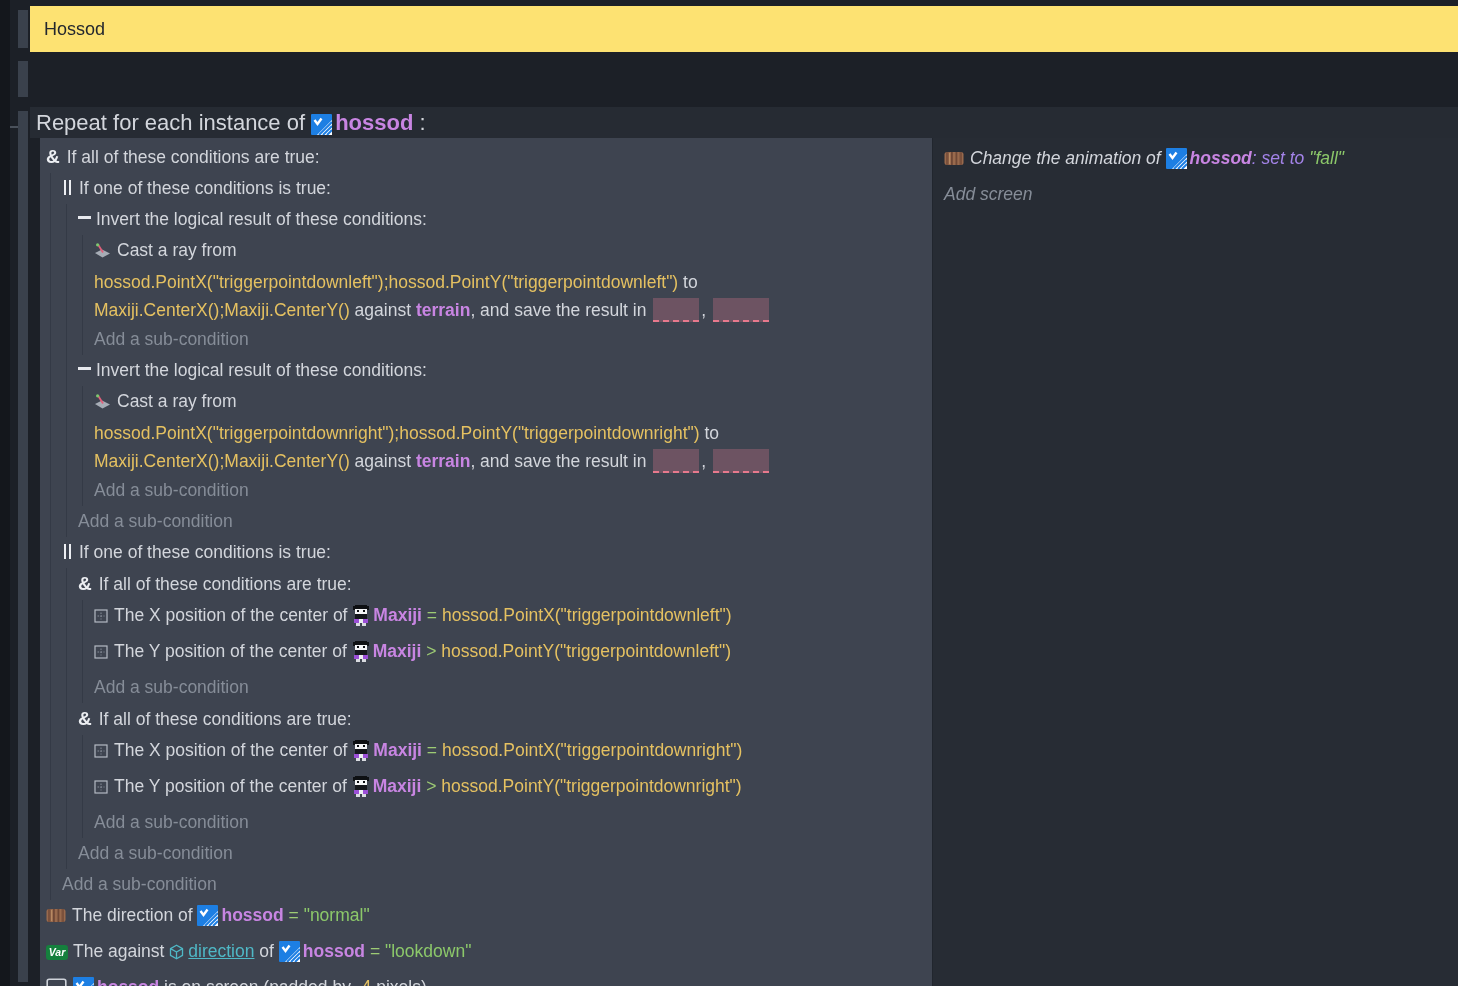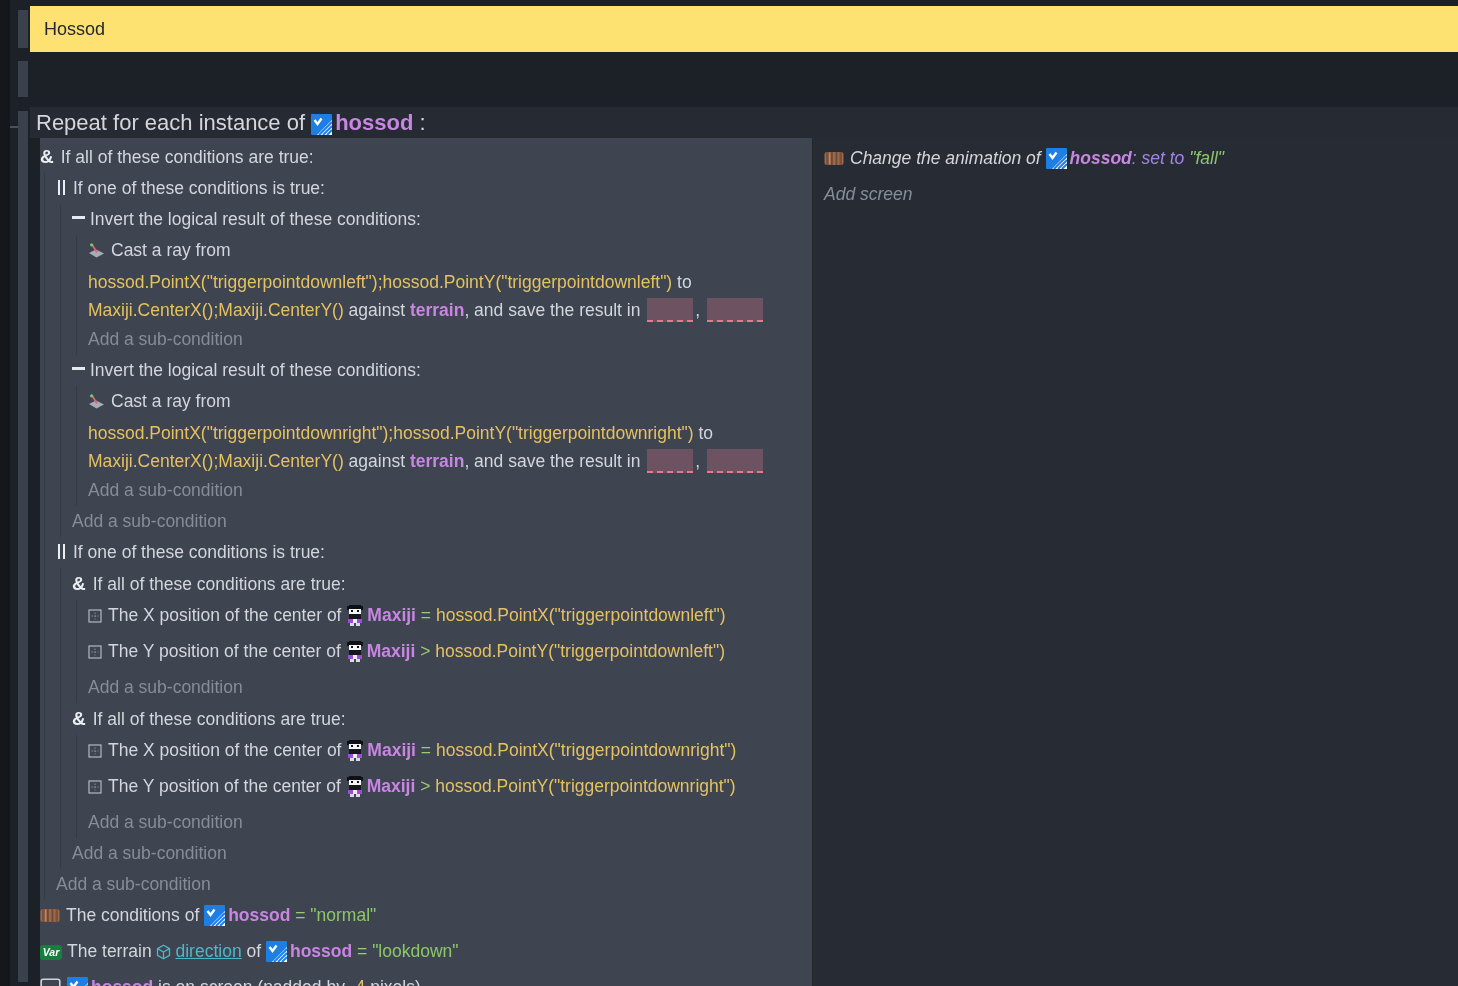--- a/index.html
+++ b/index.html
@@ -16,22 +16,22 @@
   
   .comment{position:absolute;left:20px;width:1438px;padding-left:14px;box-sizing:border-box;
     font-size:18px;color:var(--ctext,#23272e);display:flex;align-items:center;}
   .comment.yellow{top:6px;height:46px;background:var(--yellow,#fde272);}
   .comment.green{top:57px;height:44px;background:var(--green,#b4e183);}
   
   .event{position:absolute;left:20px;top:107px;width:1438px;height:879px;}
   .repeat-row{height:31px;line-height:31px;font-size:18px;color:var(--text,#d3d6dc);
     background:var(--eventbg,#262b33);padding-left:6px;white-space:pre;}
   .event-body{display:flex;height:848px;}
-  .cond-col{width:772px;margin-left:10px;box-sizing:border-box;background:var(--condbg,#3e4450);
-    padding:3px 0 0 0;overflow:hidden;}
+  .cond-col{width:892px;margin-left:10px;box-sizing:border-box;background:var(--condbg,#3e4450);
+    padding:3px 0 0 6px;overflow:hidden;}
   .act-col{flex:1;background:var(--actbg,#272c34);border-left:1px solid #21262e;
     padding:5px 0 0 11px;box-sizing:border-box;overflow:hidden;font-style:italic;}
   
   .line{font-size:17.5px;line-height:31px;color:var(--text,#d3d6dc);white-space:pre;}
   .line.wrap{line-height:28px;}
   .line.add{color:var(--muted,#868d98);}
   .grp{margin-left:4px;padding-left:11px;border-left:1px solid var(--indent,#343a46);}
   
   .t-plain{color:var(--text,#d3d6dc);}
   .t-object{color:var(--objectc,#c885e2);font-weight:bold;}
@@ -211,31 +211,31 @@
           <div class="line add">Add a sub-condition</div>
         </div>
 
         <div class="line"><span class="icn ic-barrel"><svg width="20" height="15" viewBox="0 0 20 15">
                 <rect x="0.5" y="1" width="19" height="13" rx="2.5" fill="#996a4d"></rect>
                 <rect x="2" y="1" width="2.5" height="13" fill="#7b513c"></rect>
                 <rect x="15.5" y="1" width="2.5" height="13" fill="#7b513c"></rect>
                 <rect x="7" y="1" width="1.8" height="13" fill="#6f4836"></rect>
                 <rect x="11.5" y="1" width="1.8" height="13" fill="#6f4836"></rect>
                 <rect x="5" y="2" width="1.2" height="11" fill="#b78a63"></rect>
-              </svg></span><span class="t-plain">The conditions of </span><span class="icn ic-hossod"><svg width="21" height="21" viewBox="0 0 21 21">
+              </svg></span><span class="t-plain">The direction of </span><span class="icn ic-hossod"><svg width="21" height="21" viewBox="0 0 21 21">
                 <rect width="21" height="21" rx="1" fill="#1d7fe3"></rect>
                 <polygon points="21,6 21,21 6,21" fill="#ffffff"></polygon>
                 <g stroke="#1d7fe3" stroke-width="2">
                   <line x1="8" y1="21" x2="21" y2="8"></line>
                   <line x1="12" y1="21" x2="21" y2="12"></line>
                   <line x1="16" y1="21" x2="21" y2="16"></line>
                 </g>
                 <polyline points="3.5,6 6.5,10 10.5,4.5" stroke="#ffffff" stroke-width="2.4" fill="none"></polyline>
               </svg></span><span class="t-object">hossod</span><span class="t-op"> = </span><span class="t-string">"normal"</span></div>
-        <div class="line"><span class="varbadge">Var</span><span class="t-plain">The terrain </span><span class="icn ic-cube"><svg width="15" height="16" viewBox="0 0 15 16" fill="none" stroke="#4fb8c6" stroke-width="1.3" stroke-linejoin="round">
+        <div class="line"><span class="varbadge">Var</span><span class="t-plain">The against </span><span class="icn ic-cube"><svg width="15" height="16" viewBox="0 0 15 16" fill="none" stroke="#4fb8c6" stroke-width="1.3" stroke-linejoin="round">
                 <path d="M7.5 1.2 L13.5 4.6 V11.4 L7.5 14.8 L1.5 11.4 V4.6 Z"></path>
                 <path d="M1.5 4.6 L7.5 8 L13.5 4.6 M7.5 8 V14.8"></path>
               </svg></span><span class="t-var">direction</span><span class="t-plain"> of </span><span class="icn ic-hossod"><svg width="21" height="21" viewBox="0 0 21 21">
                 <rect width="21" height="21" rx="1" fill="#1d7fe3"></rect>
                 <polygon points="21,6 21,21 6,21" fill="#ffffff"></polygon>
                 <g stroke="#1d7fe3" stroke-width="2">
                   <line x1="8" y1="21" x2="21" y2="8"></line>
                   <line x1="12" y1="21" x2="21" y2="12"></line>
                   <line x1="16" y1="21" x2="21" y2="16"></line>
                 </g>

